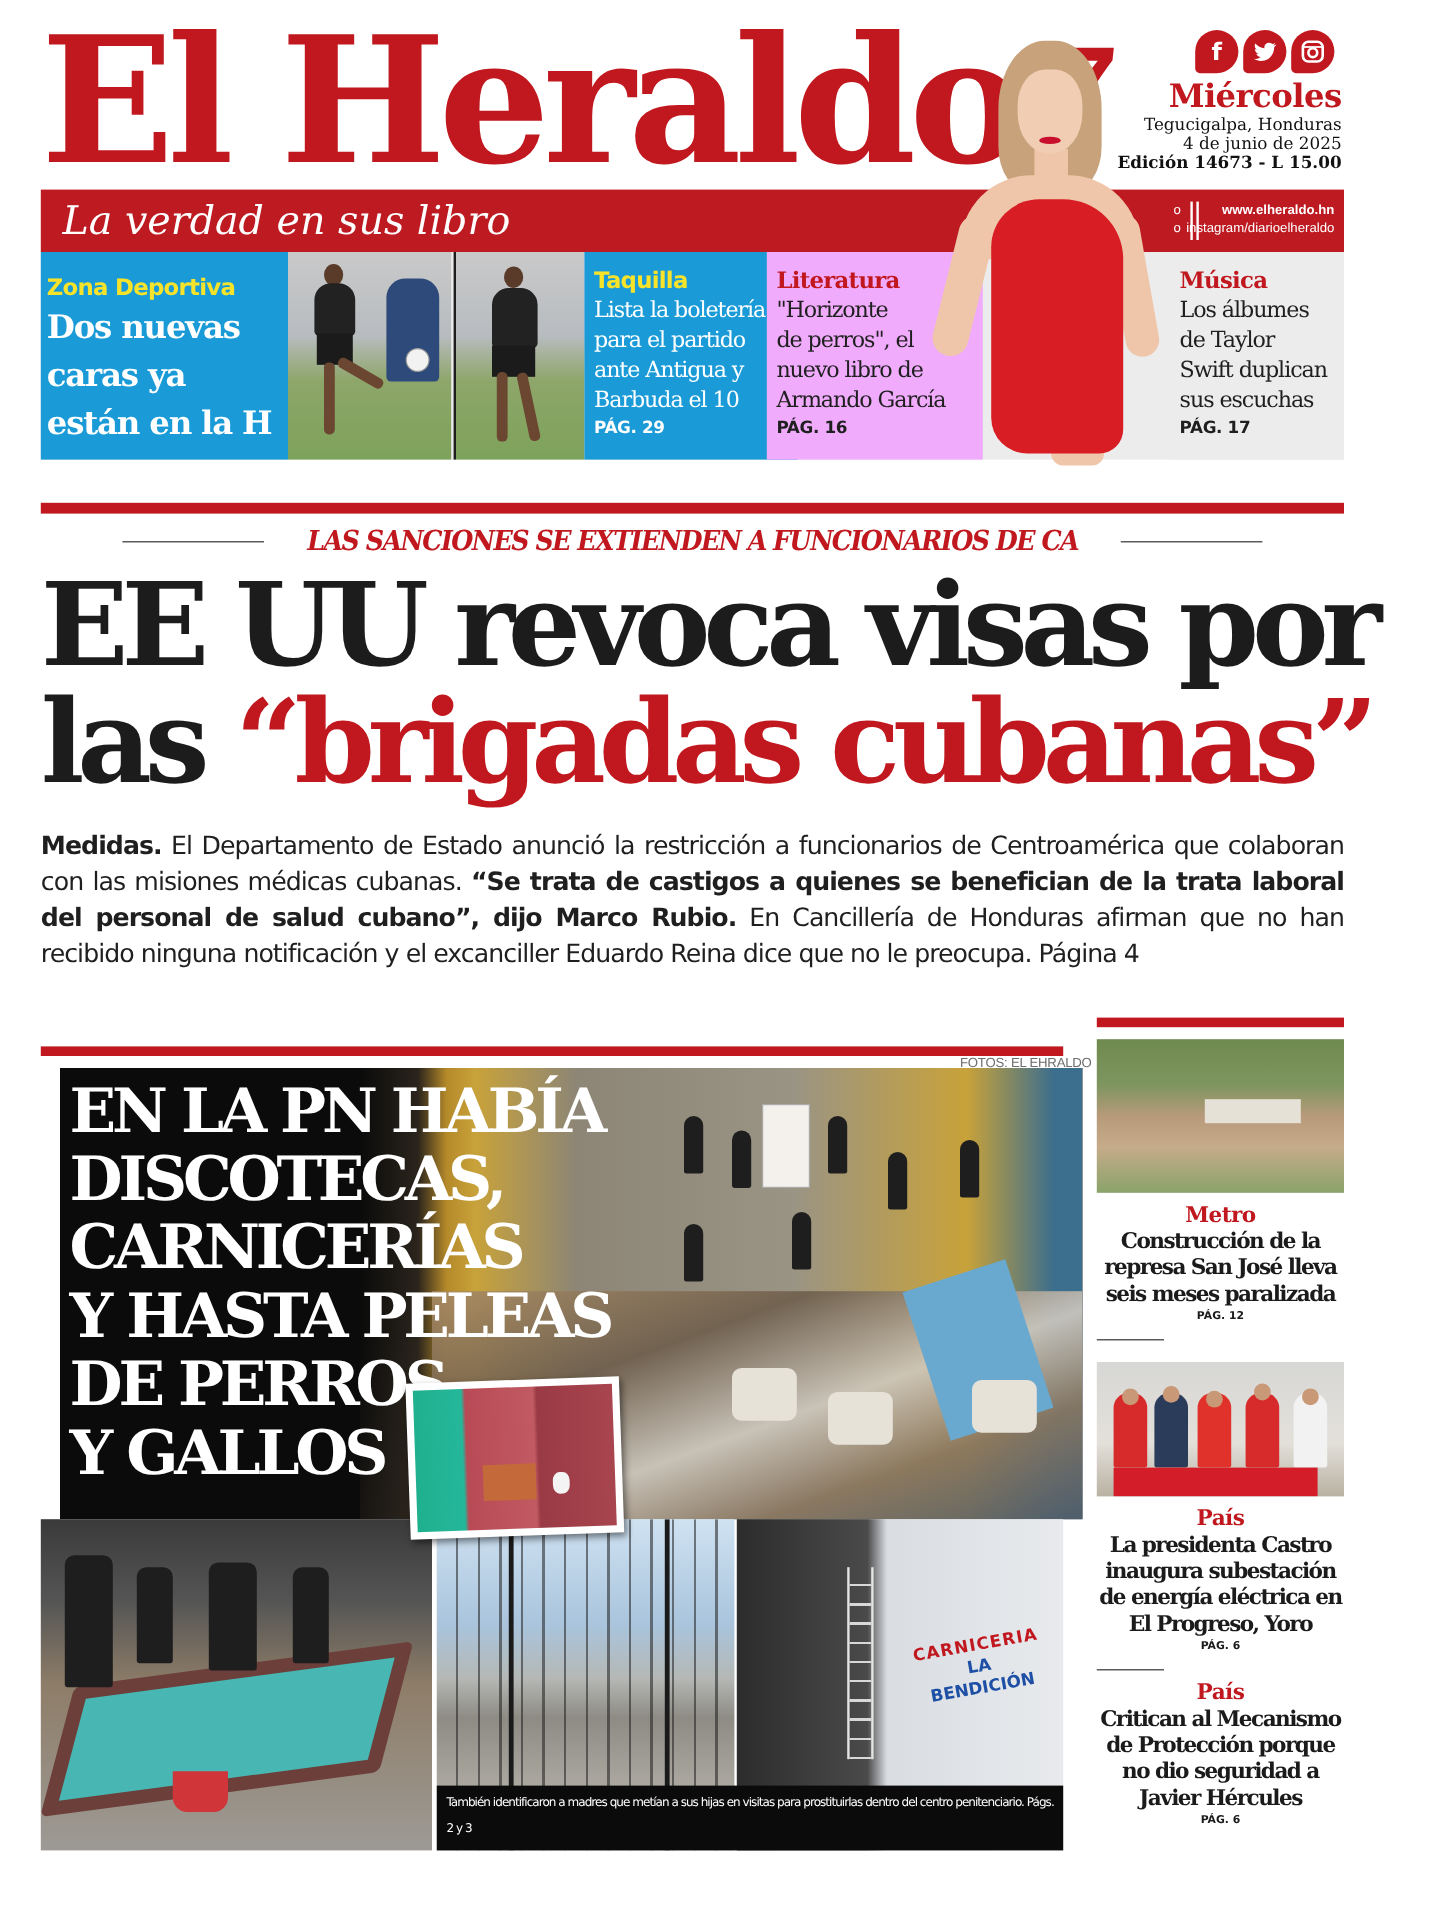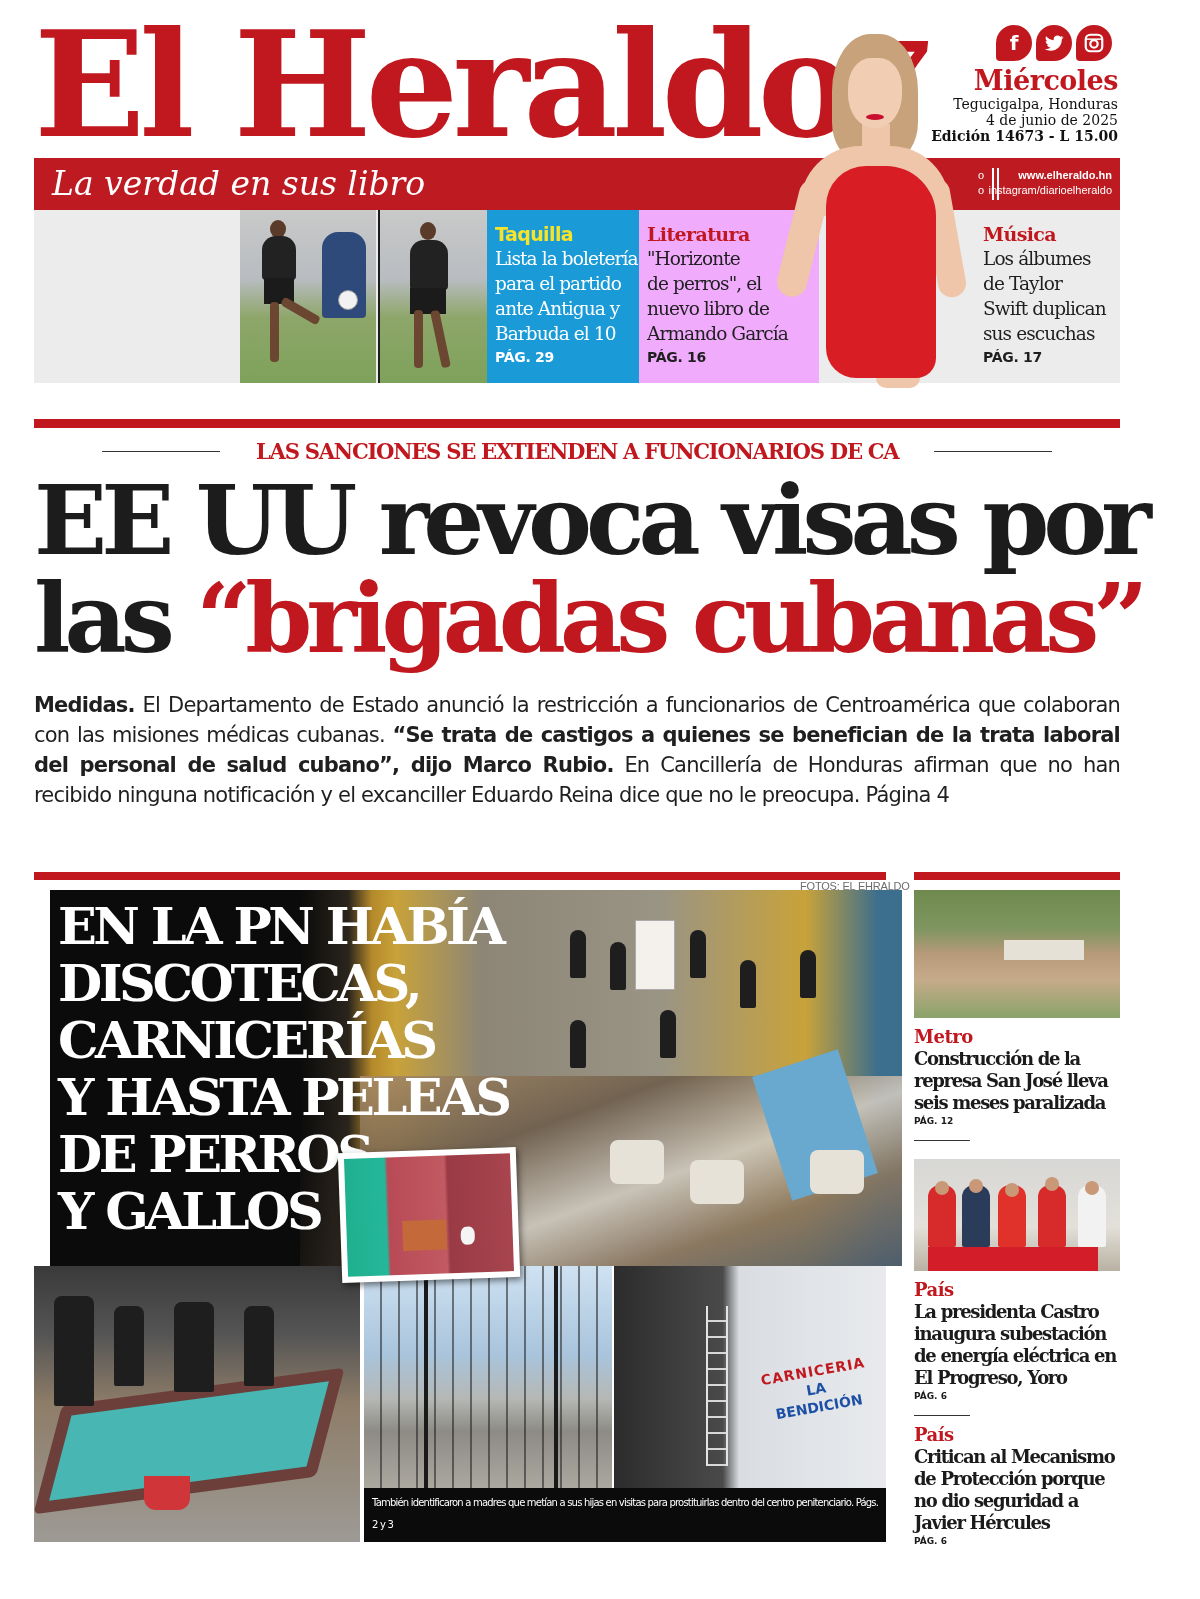--- a/index.html
+++ b/index.html
@@ -102,21 +102,21 @@
   }
   .teaser-body.white { color: #ffffff; }
   .teaser-page {
     font-family: "DejaVu Sans", sans-serif; font-weight: bold; font-size: 14px; line-height: 22px; color: #1f1f1f; letter-spacing: -0.3px;
   }
   .teaser-page.white { color: #ffffff; }
   .teaser-blue-stripe { position: absolute; left: 625px; top: 0; width: 6px; height: 173px; background: #1a9bd7; }
 
   
   .rule-red { position: absolute; left: 34px; top: 419px; width: 1086px; height: 9px; background: #c0181e; }
-  .kicker-row { position: absolute; left: 34px; top: 436px; width: 1086px; height: 30px; display: flex; align-items: center; justify-content: center; }
+  .kicker-row { position: absolute; left: 34px; top: 436px; width: 1086px; height: 30px; display: flex; align-items: center; justify-content: center; font-style: italic; }
   .kicker-line { height: 1px; background: #333; flex: 0 0 118px; margin: 0 8px; }
   .kicker-text {
     font-family: "DejaVu Serif", serif; font-weight: bold; font-size: 23px; line-height: 28px; color: #c0181e;
     letter-spacing: -1.4px; transform: scaleX(0.92); white-space: nowrap;
   }
   .headline {
     position: absolute; left: 34px; top: 472px; width: 1100px;
     font-family: "DejaVu Serif", serif; font-weight: bold; font-size: 96px; line-height: 98px;
     letter-spacing: -6px; color: #1c1c1c; white-space: nowrap;
   }
@@ -181,21 +181,21 @@
   .ladder { position: absolute; left: 92px; top: 40px; width: 22px; height: 160px;
     background: repeating-linear-gradient(180deg, transparent 0 14px, #d8d8d8 14px 16px);
     border-left: 2px solid #e4e4e4; border-right: 2px solid #e4e4e4; }
   .caption-box {
     position: absolute; left: 330px; top: 222px; width: 522px; height: 54px; background: #0b0b0b;
     padding: 4px 6px 0 8px; font-family: "DejaVu Sans", sans-serif; font-size: 10px; line-height: 22px;
     color: #ffffff; letter-spacing: -0.8px;
   }
 
   
-  .rail { position: absolute; left: 914px; top: 872px; width: 206px; }
+  .rail { position: absolute; left: 914px; top: 848px; width: 206px; text-align: center; }
   .rail-rule { width: 206px; height: 8px; background: #c0181e; }
   .rail-photo { width: 206px; overflow: hidden; position: relative; }
   .rail-photo.dam { height: 128px; margin-top: 10px; background: linear-gradient(180deg, #6f8a4e 0%, #7e9560 30%, #b79a7a 50%, #c6ab8a 70%, #8aa36a 100%); }
   .dam-wall { position: absolute; left: 90px; top: 50px; width: 80px; height: 20px; background: #e6e1d6; }
   .rail-photo.ceremony { height: 112px; margin-top: 18px; background: linear-gradient(180deg, #d7d7d5 0%, #e3e0da 60%, #b9b1a2 100%); }
   .table-red { position: absolute; left: 14px; top: 88px; width: 170px; height: 24px; background: #d31e2a; }
   .person { position: absolute; bottom: 24px; width: 28px; height: 62px; border-radius: 12px 12px 2px 2px; }
   .person-head { position: absolute; width: 14px; height: 14px; border-radius: 50%; background: #c99877; }
   .rail-kicker {
     font-family: "DejaVu Serif", serif; font-weight: bold; font-size: 18px; line-height: 22px; color: #c0181e; letter-spacing: -0.5px; margin-top: 8px;
@@ -244,20 +244,28 @@
     <div>o</div>
   </div>
   <div class="tagline-divider"></div>
   <div class="tagline-contact">
     <div class="web">www.elheraldo.hn</div>
     <div>instagram/diarioelheraldo</div>
   </div>
 </div>
 
 <div class="teasers">
+  <div class="teaser-sports">
+    <div class="teaser-kicker-yellow">Zona Deportiva</div>
+    <div class="teaser-sports-head">
+      <div>Dos nuevas</div>
+      <div>caras ya</div>
+      <div>están en la H</div>
+    </div>
+  </div>
 
   <div class="sports-photo p1">
     <div class="jacket" style="left:82px;top:22px;width:44px;height:86px;"></div>
     <div class="player-head" style="left:30px;top:10px;"></div>
     <div class="player" style="left:22px;top:26px;width:34px;height:44px;"></div>
     <div class="player-shorts" style="left:24px;top:68px;width:30px;height:26px;"></div>
     <div class="player-leg" style="left:30px;top:92px;height:60px;"></div>
     <div class="player-leg" style="left:56px;top:80px;height:42px;transform:rotate(-60deg);"></div>
     <div class="ball" style="left:98px;top:80px;"></div>
   </div>

